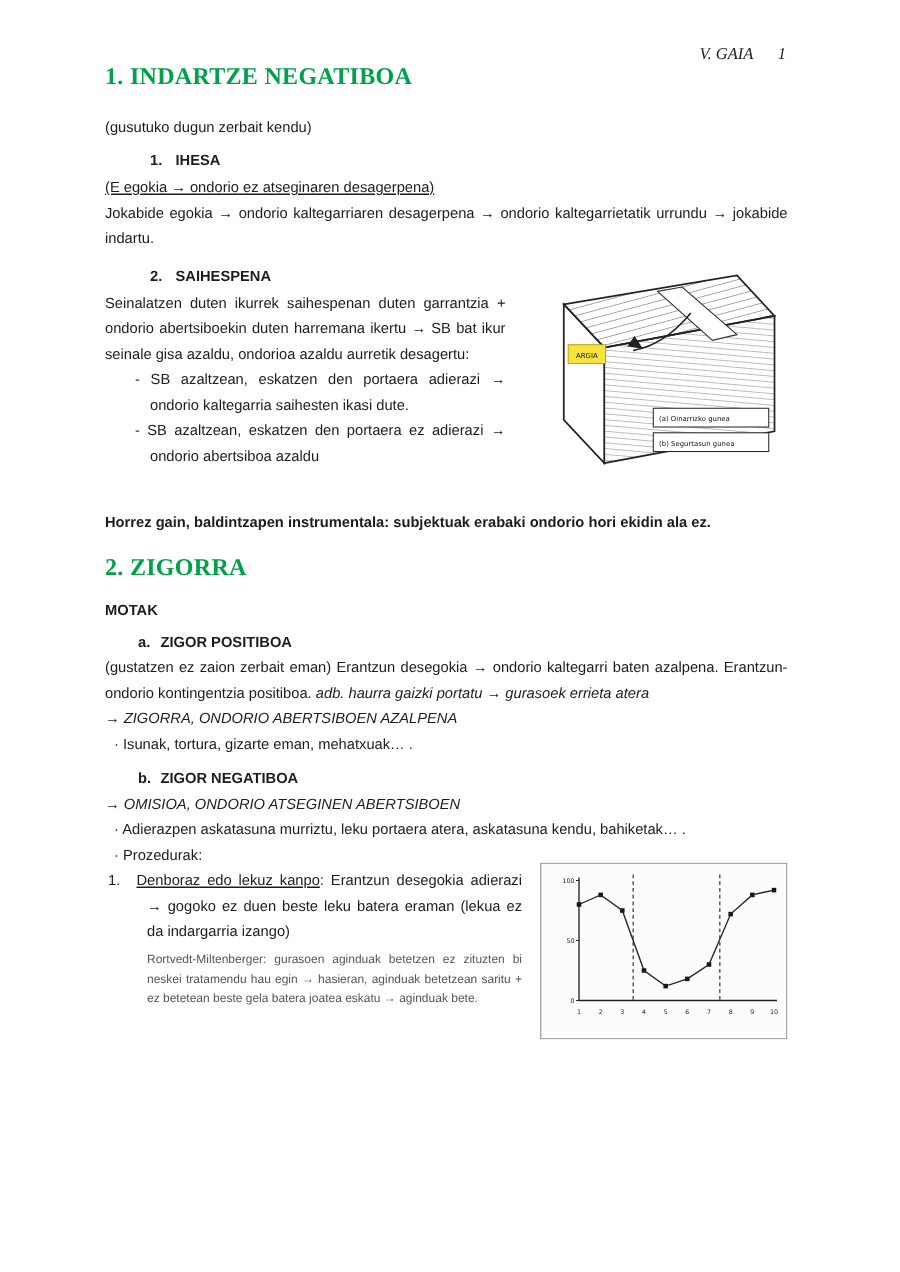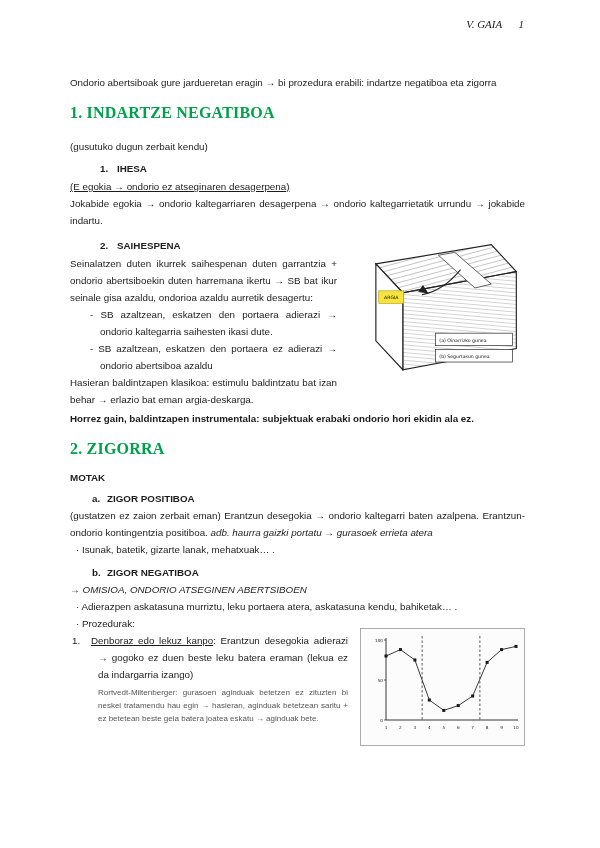--- a/index.html
+++ b/index.html
@@ -4,21 +4,21 @@
 <style>
   * { margin:0; padding:0; box-sizing:border-box; }
   html,body { background:#ffffff; }
   body {
     width:600px; height:848px; position:relative; overflow:hidden;
     font-family:"Liberation Sans","DejaVu Sans",sans-serif;
     font-size:9.8px; color:#1c1c1c;
   }
   .content { position:absolute; inset:0; padding:30px 75px 0 70px; }
   .header-right {
-    position:absolute; top:18px; right:76px;
+    position:absolute; top:30px; right:76px;
     font-family:"Liberation Serif","DejaVu Serif",serif;
     font-style:italic; font-size:11px; white-space:pre; color:#222;
   }
   .para { line-height:17px; }
   .just { text-align:justify; }
   .bold { font-weight:bold; }
   .it { font-style:italic; }
   .ul { text-decoration:underline; }
   .green-heading {
     color:#00a14b; font-family:"Liberation Serif","DejaVu Serif",serif;
@@ -57,21 +57,20 @@
   .dataline { fill:none; stroke:#222; stroke-width:0.9; }
   .phaseline { stroke:#333; stroke-width:0.8; stroke-dasharray:2.5 2; fill:none; }
 </style>
 </head>
 <body>
 
 <div class="content">
 
   <div class="header-right">V. GAIA      1</div>
 
-  <p class="para intro">Ondorio abertsiboak gure jardueretan eragin → bi prozedura erabili: indartze negatiboa eta zigorra</p>
 
   <h2 class="green-heading s1-title">1. INDARTZE NEGATIBOA</h2>
 
   <p class="para s1-subtitle">(gusutuko dugun zerbait kendu)</p>
 
   <p class="para li-num bold"><span class="num">1.</span><span>IHESA</span></p>
 
   <p class="para ihesa-underlined"><span class="ul">(E egokia → ondorio ez atseginaren desagerpena)</span></p>
 
   <p class="para just">Jokabide egokia → ondorio kaltegarriaren desagerpena → ondorio kaltegarrietatik urrundu → jokabide indartu.</p>
@@ -101,36 +100,36 @@
       <text class="fig-tiny" x="96" y="132">(b) Segurtasun gunea</text>
     </svg>
 
     <p class="para li-num bold"><span class="num">2.</span><span>SAIHESPENA</span></p>
 
     <p class="para just sah-intro">Seinalatzen duten ikurrek saihespenan duten garrantzia + ondorio abertsiboekin duten harremana ikertu → SB bat ikur seinale gisa azaldu, ondorioa azaldu aurretik desagertu:</p>
 
     <p class="para just dash-item">- SB azaltzean, eskatzen den portaera adierazi → ondorio kaltegarria saihesten ikasi dute.</p>
     <p class="para just dash-item">- SB azaltzean, eskatzen den portaera ez adierazi → ondorio abertsiboa azaldu</p>
 
-    <p class="para just">Hasieran baldintzapen klasikoa: estimulu baldintzatu bat izan behar → erlazio bat eman argia-deskarga.</p>
 
   </div>
 
   <p class="para just closing">Horrez gain, baldintzapen instrumentala: subjektuak erabaki ondorio hori ekidin ala ez.</p>
 
   <h2 class="green-heading s2-title">2. ZIGORRA</h2>
 
   <p class="para bold motak">MOTAK</p>
 
   <p class="para li-alpha bold item-a"><span class="num">a.</span><span>ZIGOR POSITIBOA</span></p>
 
   <p class="para just"><span>(gustatzen ez zaion zerbait eman) Erantzun desegokia → ondorio kaltegarri baten azalpena. Erantzun-ondorio kontingentzia positiboa. </span><span class="it">adb. haurra gaizki portatu → gurasoek errieta atera</span></p>
 
+  <p class="para it">→ ZIGORRA, ONDORIO ABERTSIBOEN AZALPENA</p>
 
-  <p class="para dot-item">· Isunak, batetik, gizarte lanak, mehatxuak… .</p>
+  <p class="para dot-item">· Isunak, tortura, gizarte eman, mehatxuak… .</p>
 
   <p class="para li-alpha bold item-b"><span class="num">b.</span><span>ZIGOR NEGATIBOA</span></p>
 
 
   <p class="para it">→ OMISIOA, ONDORIO ATSEGINEN ABERTSIBOEN</p>
 
   <p class="para dot-item">· Adierazpen askatasuna murriztu, leku portaera atera, askatasuna kendu, bahiketak… .</p>
   <p class="para dot-item">· Prozedurak:</p>
 
   <div class="proc-section">

